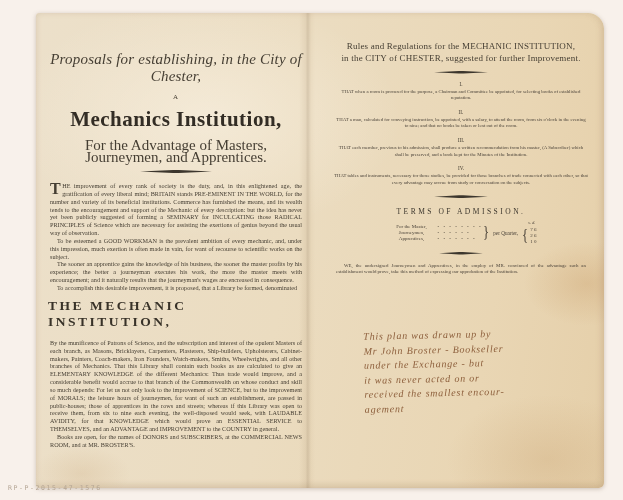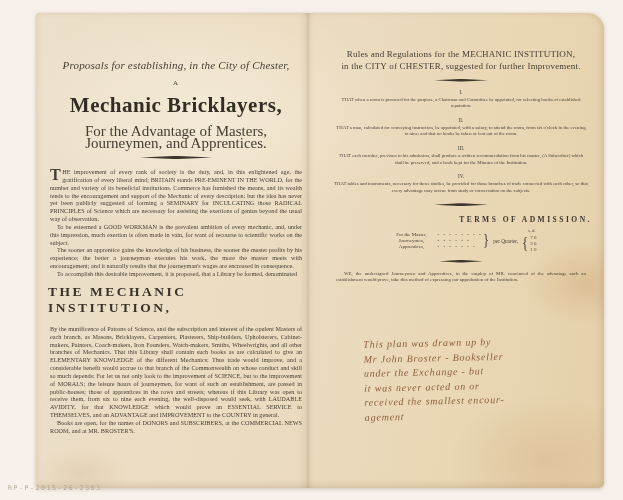--- a/index.html
+++ b/index.html
@@ -17,41 +17,41 @@
       radial-gradient(70px 40px at 8% 97%, rgba(190,150,100,0.18), transparent 70%),
       radial-gradient(260px 160px at 30% 22%, rgba(255,249,238,0.45), transparent 75%),
       linear-gradient(100deg,#ece0ca 0%,#ebdcc0 45%,#e9d6b4 78%,#e5cfa9 100%);
     box-shadow:0 1px 4px rgba(120,100,80,0.35), inset 0 -3px 6px rgba(150,118,82,0.18), inset -3px 0 6px rgba(150,118,82,0.12);
     color:#453e33;
   }
   .fold{
     position:absolute;left:263px;top:0;width:16px;height:100%;
     background:linear-gradient(90deg,transparent 0%,rgba(150,120,85,0.10) 40%,rgba(118,92,62,0.20) 55%,rgba(180,150,110,0.08) 75%,transparent 100%);
   }
-  .page{position:absolute;top:8px;height:100%;}
+  .page{position:absolute;top:0;height:100%;}
   .page-left{left:12px;width:256px;}
   .page-right{left:294px;width:262px;}
 
   
-  .kicker{font-style:italic;font-size:11px;text-align:center;margin-top:38px;letter-spacing:.2px;}
+  .kicker{font-style:italic;font-size:15px;text-align:center;margin-top:38px;letter-spacing:.2px;}
   .article-a{font-size:7px;text-align:center;margin-top:8px;letter-spacing:1px;}
   .main-title{font-weight:bold;font-size:21px;text-align:center;margin-top:6px;letter-spacing:.5px;color:#332d25;}
   .subtitle{font-size:15px;text-align:center;margin:7px 18px 0 18px;line-height:12px;}
   .rule{width:72px;height:3px;margin:7px auto 0 auto;background:#3c362d;
         clip-path:polygon(0 50%,46% 0,54% 0,100% 50%,54% 100%,46% 100%);}
   .rule.small{width:54px;height:2.6px;}
   .bodytext{font-size:6.2px;line-height:7.85px;text-align:justify;margin:9px 2px 0 2px;}
   .bodytext.cont{margin-top:0;text-indent:7px;}
   .p-dropcap::first-letter{float:left;font-size:16px;line-height:13.5px;padding-right:1.5px;font-weight:bold;}
   .section-heading{font-size:13.5px;letter-spacing:2.5px;margin-top:6px;color:#383228;font-weight:bold;}
   
   .rules-title{font-size:9px;text-align:center;margin-top:27px;line-height:12px;letter-spacing:.2px;}
   .rule-numeral{font-size:5.2px;text-align:center;margin-top:7px;}
   .rule-text{font-size:4.8px;line-height:6.6px;text-align:center;margin:2px 4px 0 4px;color:#4c443a;}
-  .terms-heading{font-size:7.5px;letter-spacing:2.5px;text-align:right;margin-top:9px;font-weight:bold;color:#3c362d;}
+  .terms-heading{font-size:7.5px;letter-spacing:2.5px;text-align:center;margin-top:9px;font-weight:normal;color:#3c362d;}
   .terms{display:flex;justify-content:center;align-items:center;margin-top:4px;color:#4c443a;}
   .terms-rows{font-size:5px;line-height:6px;}
   .terms-row{display:flex;}
   .terms-label{display:inline-block;width:52px;text-align:center;}
   .terms-dashes{letter-spacing:1.5px;}
   .brace{font-size:17px;font-weight:400;transform:scaleX(.75);color:#4c443a;}
   .per-label{font-size:5.2px;margin:0 3px;}
   .amt-col{display:flex;flex-direction:column;position:relative;}
   .sd{font-size:4.6px;font-style:italic;text-align:right;margin-bottom:1px;padding-right:1px;}
   .amt-row{display:flex;align-items:center;}
@@ -71,21 +71,21 @@
 </style>
 </head>
 <body>
 
 <div class="paper">
   <div class="fold"></div>
 
   <div class="page page-left">
     <div class="kicker">Proposals for establishing, in the City of Chester,</div>
     <div class="article-a">A</div>
-    <div class="main-title">Mechanic Bricklayers,</div>
+    <div class="main-title">Mechanics Institution,</div>
     <div class="subtitle">For the Advantage of Masters, Journeymen, and Apprentices.</div>
     <div class="rule"></div>
     <div class="bodytext p-dropcap">THE improvement of every rank of society is the duty, and, in this enlightened age, the gratification of every liberal mind; BRITAIN stands PRE-EMINENT IN THE WORLD, for the number and variety of its beneficial institutions. Commerce has furnished the means, and its wealth tends to the encouragement and support of the Mechanic of every description: but the idea has never yet been publicly suggested of forming a SEMINARY for INCULCATING those RADICAL PRINCIPLES of Science which are necessary for assisting the exertions of genius beyond the usual way of observation.</div>
     <div class="bodytext cont">To be esteemed a GOOD WORKMAN is the prevalent ambition of every mechanic, and, under this impression, much exertion is often made in vain, for want of recourse to scientific works on the subject.</div>
     <div class="bodytext cont">The sooner an apprentice gains the knowledge of his business, the sooner the master profits by his experience; the better a journeyman executes his work, the more the master meets with encouragement; and it naturally results that the journeyman's wages are encreased in consequence.</div>
     <div class="bodytext cont">To accomplish this desirable improvement, it is proposed, that a Library be formed, denominated</div>
     <div class="section-heading">THE MECHANIC INSTITUTION,</div>
     <div class="bodytext">By the munificence of Patrons of Science, and the subscription and interest of the opulent Masters of each branch, as Masons, Bricklayers, Carpenters, Plasterers, Ship-builders, Upholsterers, Cabinet-makers, Painters, Coach-makers, Iron Founders, Watch-makers, Smiths, Wheelwrights, and all other branches of Mechanics. That this Library shall contain such books as are calculated to give an ELEMENTARY KNOWLEDGE of the different Mechanics: Thus trade would improve, and a considerable benefit would accrue to that branch of the Commonwealth on whose conduct and skill so much depends: For let us not only look to the improvement of SCIENCE, but to the improvement of MORALS; the leisure hours of journeymen, for want of such an establishment, are passed in public-houses; those of apprentices in the rows and streets; whereas if this Library was open to receive them, from six to nine each evening, the well-disposed would seek, with LAUDABLE AVIDITY, for that KNOWLEDGE which would prove an ESSENTIAL SERVICE to THEMSELVES, and an ADVANTAGE and IMPROVEMENT to the COUNTRY in general.</div>
     <div class="bodytext cont">Books are open, for the names of DONORS and SUBSCRIBERS, at the COMMERCIAL NEWS ROOM, and at MR. BROSTER'S.</div>
   </div>
@@ -146,13 +146,13 @@
       <div>This plan was drawn up by</div>
       <div>Mr John Broster - Bookseller</div>
       <div>under the Exchange - but</div>
       <div>it was never acted on or</div>
       <div>received the smallest encour-</div>
       <div>agement</div>
     </div>
   </div>
 </div>
 
-<div class="catalog">RP-P-2015-26-2303</div>
+<div class="catalog">RP-P-2015-47-1576</div>
 
 </body></html>

